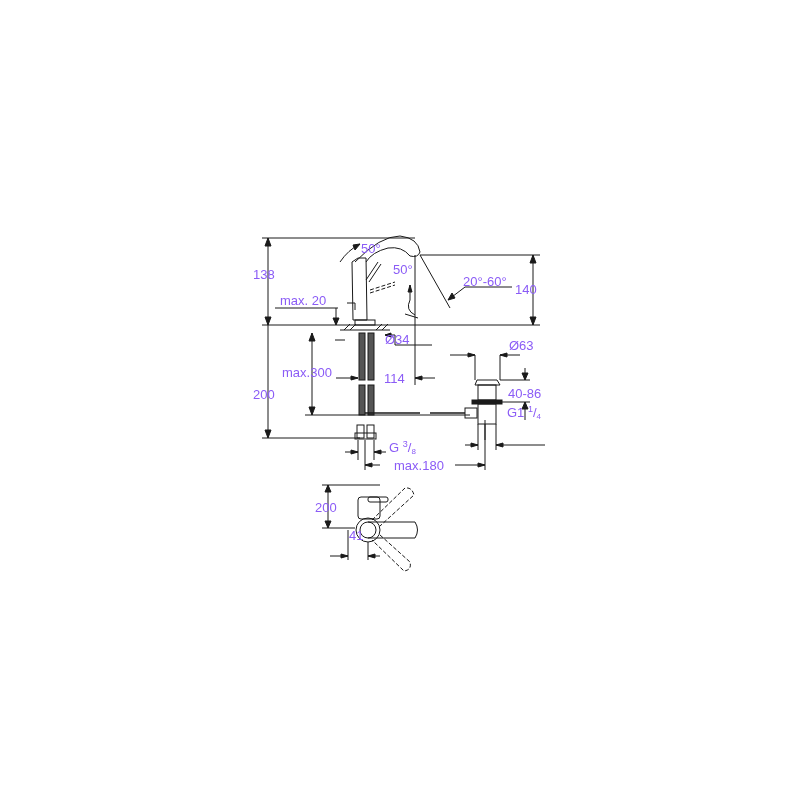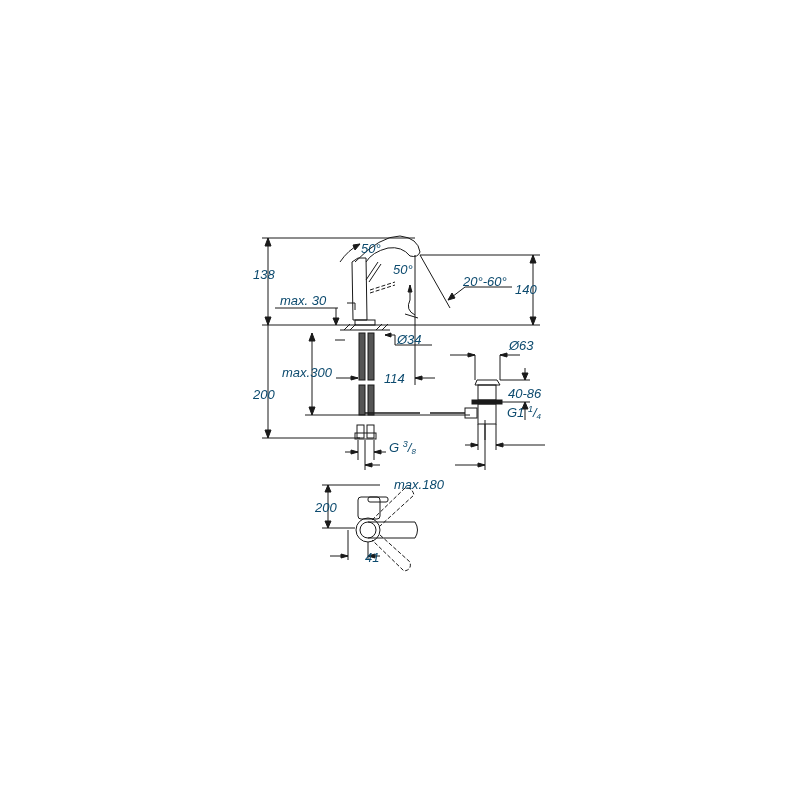--- a/index.html
+++ b/index.html
@@ -1,18 +1,18 @@
 <!DOCTYPE html>
 <html><head>
 <meta charset="utf-8">
 <style>
   html, body { margin: 0; padding: 0; background: #ffffff; }
   body { width: 800px; height: 800px; position: relative; overflow: hidden; font-family: "Liberation Sans", sans-serif; }
   #drawing { position: absolute; left: 0; top: 0; width: 800px; height: 800px; }
-  .lbl { position: absolute; font-size: 13px; color: #0c4a6e; white-space: nowrap; line-height: 1; font-style: italic; }
+  .lbl { position: absolute; font-size: 13px; color: #8b5cf6; white-space: nowrap; line-height: 1; }
   .sup { font-size: 9px; vertical-align: 5px; }
   .sub { font-size: 8px; vertical-align: -2px; }
 </style>
 </head>
 <body>
 
 <div id="drawing">
   <svg width="800" height="800" viewBox="0 0 800 800" stroke="#1a1a1a" fill="none" stroke-width="1">
 
     <g>
@@ -171,28 +171,28 @@
       <line x1="330" y1="556" x2="348" y2="556"></line>
       <polygon points="348,556 341,554 341,558" fill="#1a1a1a"></polygon>
       <line x1="368" y1="556" x2="380" y2="556"></line>
       <polygon points="368,556 375,554 375,558" fill="#1a1a1a"></polygon>
     </g>
   </svg>
 
   
   <span class="lbl" style="left:253px;top:268px;">138</span>
   <span class="lbl" style="left:515px;top:283px;">140</span>
-  <span class="lbl" style="left:280px;top:294px;">max. 30</span>
+  <span class="lbl" style="left:280px;top:294px;">max. 20</span>
   <span class="lbl" style="left:361px;top:242px;">50°</span>
   <span class="lbl" style="left:393px;top:263px;">50°</span>
   <span class="lbl" style="left:463px;top:275px;">20°-60°</span>
-  <span class="lbl" style="left:397px;top:333px;">Ø34</span>
+  <span class="lbl" style="left:385px;top:333px;">Ø34</span>
   <span class="lbl" style="left:384px;top:372px;">114</span>
   <span class="lbl" style="left:282px;top:366px;">max.300</span>
   <span class="lbl" style="left:253px;top:388px;">200</span>
   <span class="lbl" style="left:389px;top:440px;"><span>G</span> <span class="sup">3</span>/<span class="sub">8</span></span>
-  <span class="lbl" style="left:394px;top:459px;margin-top:19px;">max.180</span>
+  <span class="lbl" style="left:394px;top:459px;">max.180</span>
   <span class="lbl" style="left:509px;top:339px;">Ø63</span>
   <span class="lbl" style="left:508px;top:387px;">40-86</span>
   <span class="lbl" style="left:507px;top:405px;"><span>G1</span> <span class="sup">1</span>/<span class="sub">4</span></span>
   <span class="lbl" style="left:315px;top:501px;">200</span>
-  <span class="lbl" style="left:349px;top:551px;margin-left:16px;">41</span>
+  <span class="lbl" style="left:349px;top:529px;">41</span>
 </div>
 
 </body></html>

